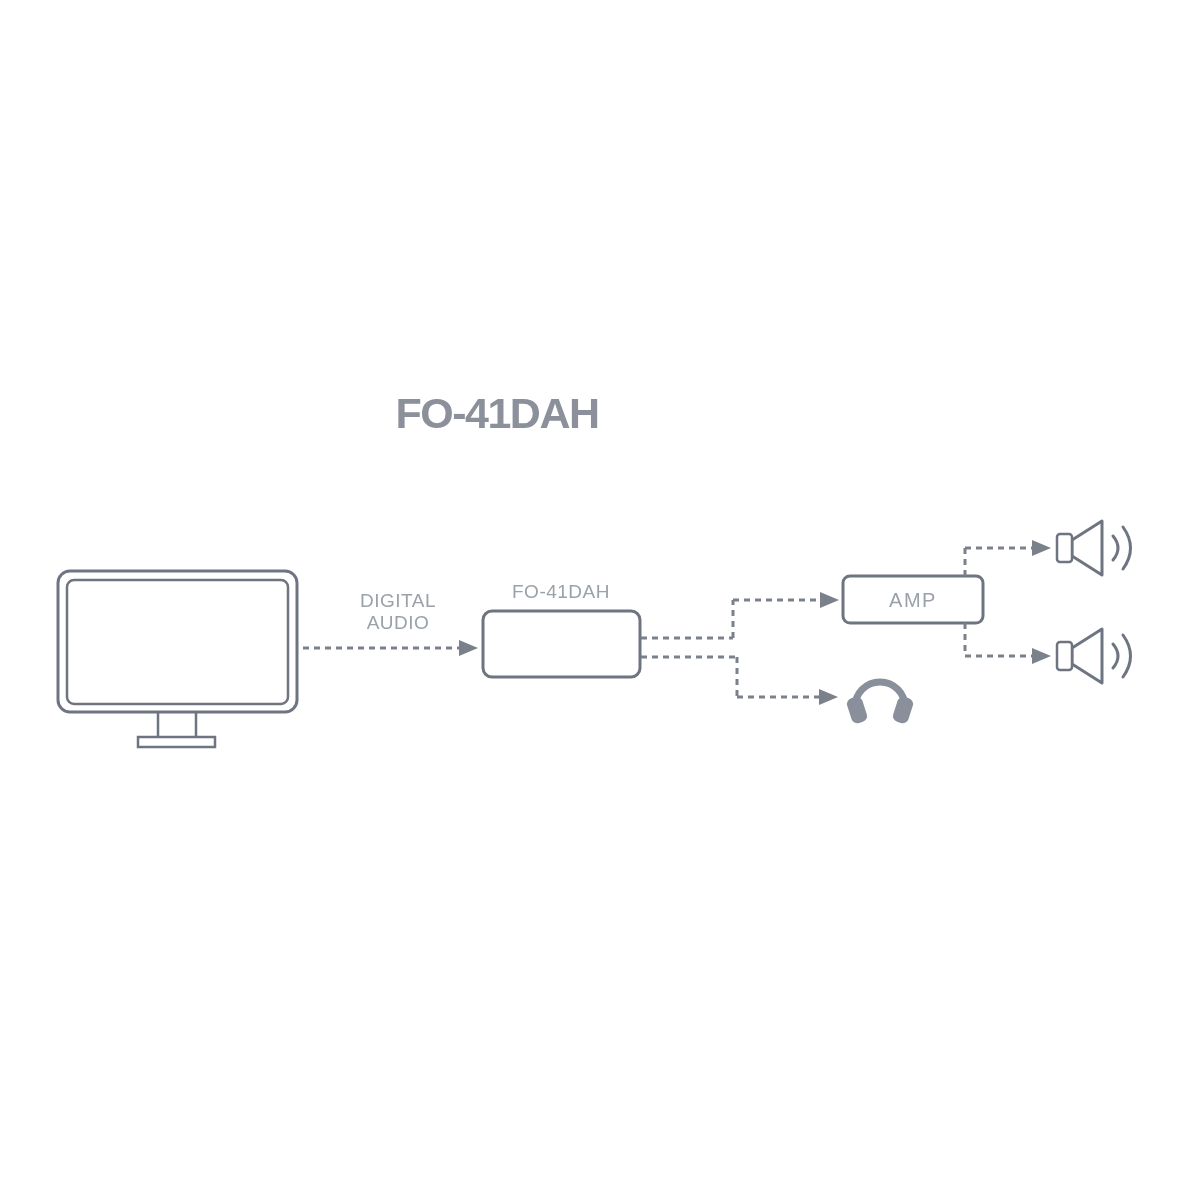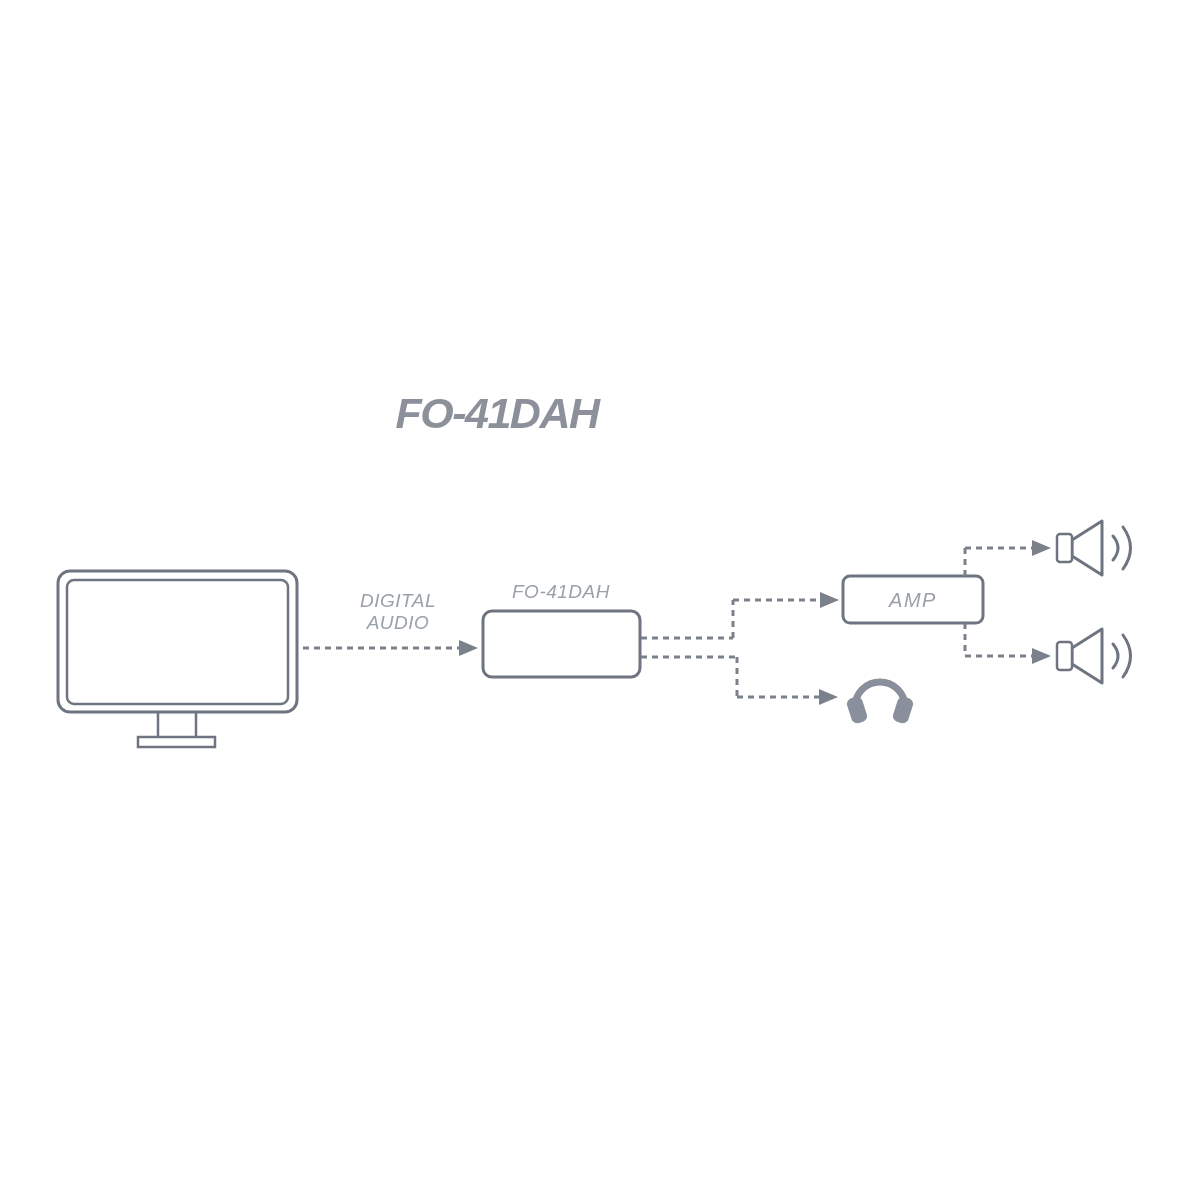--- a/index.html
+++ b/index.html
@@ -4,21 +4,20 @@
 <style>
   html, body { margin: 0; padding: 0; }
   body { background: #ffffff; font-family: "Liberation Sans", sans-serif; }
 
   .canvas {
     position: relative;
     width: 1200px;
     height: 984px;
     background: var(--background, #ffffff);
     overflow: hidden;
-    font-style: italic;
   }
 
   .diagram-title {
     position: absolute;
     left: 497px;
     top: 389px;
     transform: translateX(-50%);
     font-size: 43px;
     font-weight: bold;
     letter-spacing: -1.5px;

